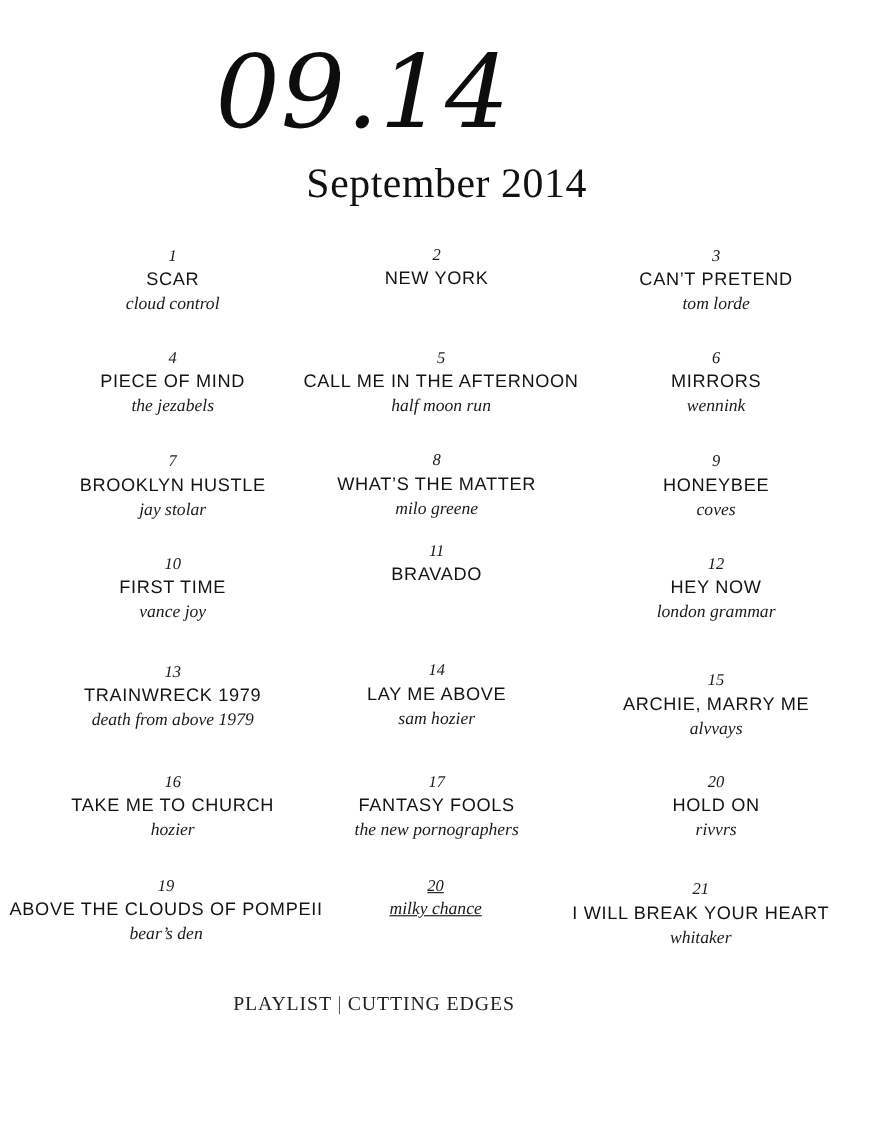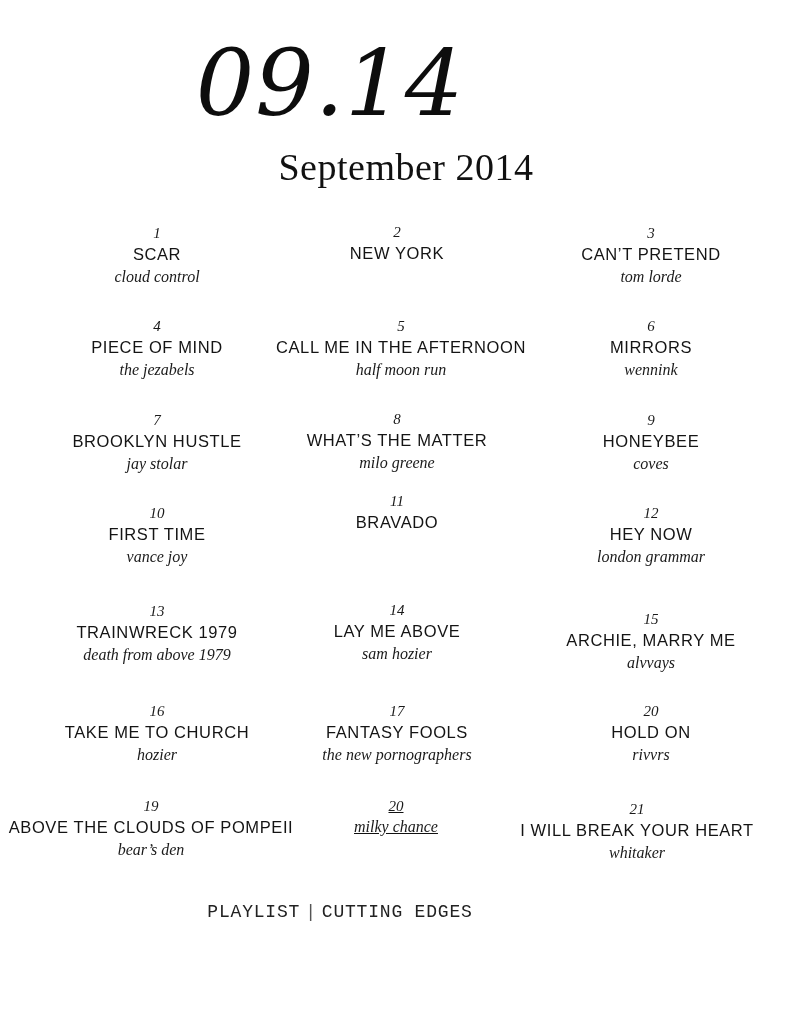--- a/index.html
+++ b/index.html
@@ -75,21 +75,21 @@
     color: #1a1a1a;
     white-space: nowrap;
     margin-top: 1px;
   }
   .footer {
     position: absolute;
     left: 0;
     top: 900px;
     width: 680px;
     text-align: center;
-    font-family: Liberation Mono, monospace;
+    font-family: Liberation Serif, serif;
     font-size: 18px;
     line-height: 24px;
     letter-spacing: 0.8px;
     color: #222222;
   }
   .footer .sep {
     display: inline-block;
     margin: 0 5px;
     font-weight: lighter;
     color: #555555;

